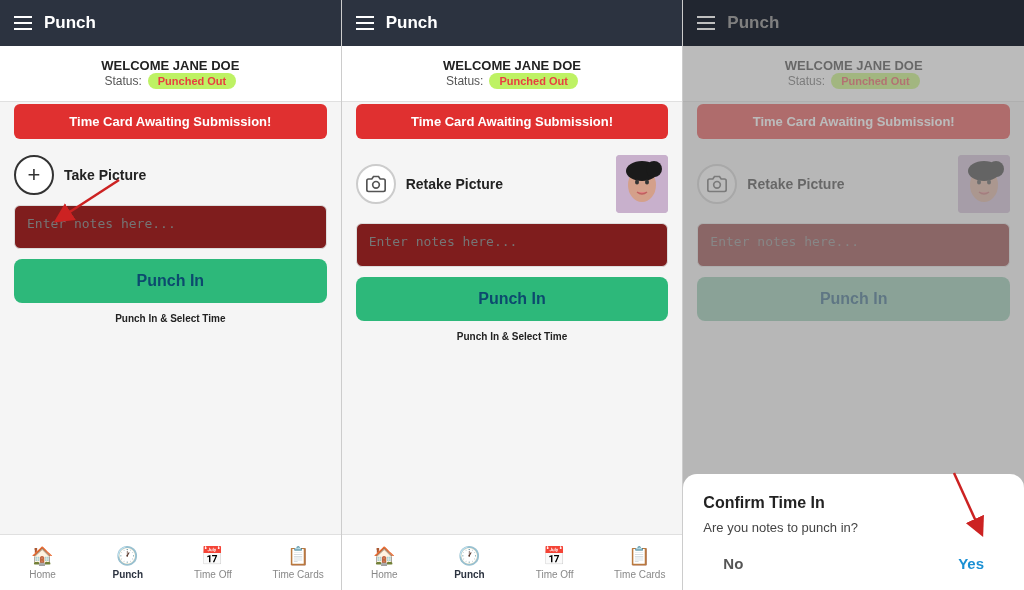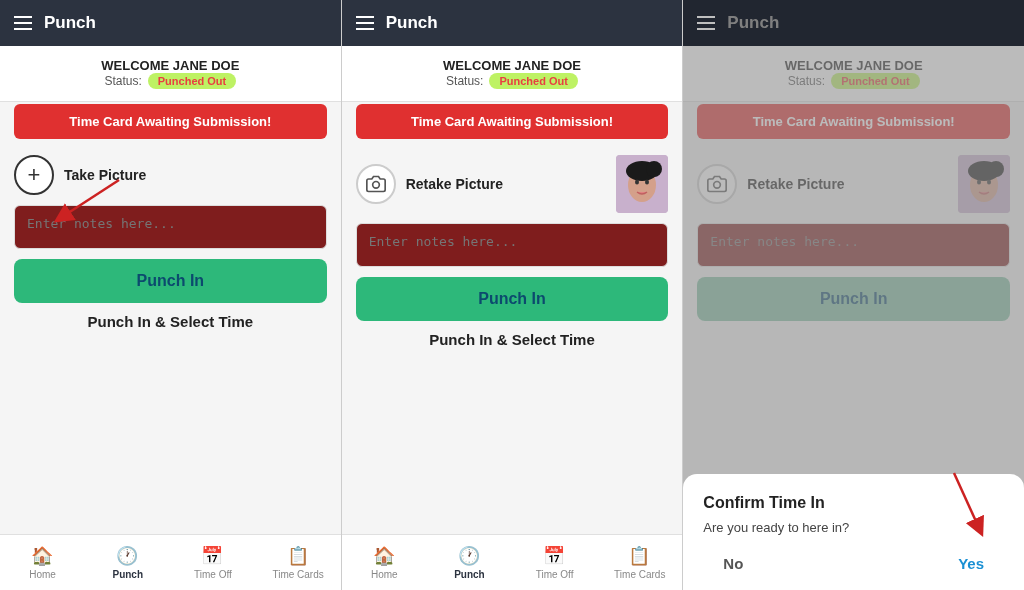--- a/index.html
+++ b/index.html
@@ -200,21 +200,21 @@
       font-weight: 700;
       cursor: pointer;
       text-align: center;
     }
     .punch-in-btn.disabled {
       background: #7dbfa0;
       cursor: not-allowed;
     }
     .punch-select-label {
       text-align: center;
-      font-size: 15px;
+      font-size: 10px;
       font-weight: 700;
       color: #222;
     }
 
     
     .bottom-nav {
       display: flex;
       background: white;
       border-top: 1px solid #e0e0e0;
       height: 56px;
@@ -465,21 +465,21 @@
           </svg>
         </div>
       </div>
       <textarea class="notes-input" placeholder="Enter notes here..." style=""></textarea>
       <button class="punch-in-btn disabled">Punch In</button>
     </div>
 
     <div class="modal-overlay">
       <div class="modal-card">
         <div class="modal-title">Confirm Time In</div>
-        <div class="modal-body">Are you ready to here in?</div>
+        <div class="modal-body">Are you notes to punch in?</div>
         <div class="modal-actions">
           <span class="modal-no">No</span>
           <span class="modal-yes">Yes</span>
         </div>
 
         <svg style="position:absolute;right:30px;bottom:52px;width:50px;height:70px;" viewBox="0 0 50 70">
           <defs>
             <marker id="arrowhead3" markerWidth="8" markerHeight="8" refX="4" refY="4" orient="auto">
               <polygon points="0 0, 8 4, 0 8" fill="#cc2222"></polygon>
             </marker>

